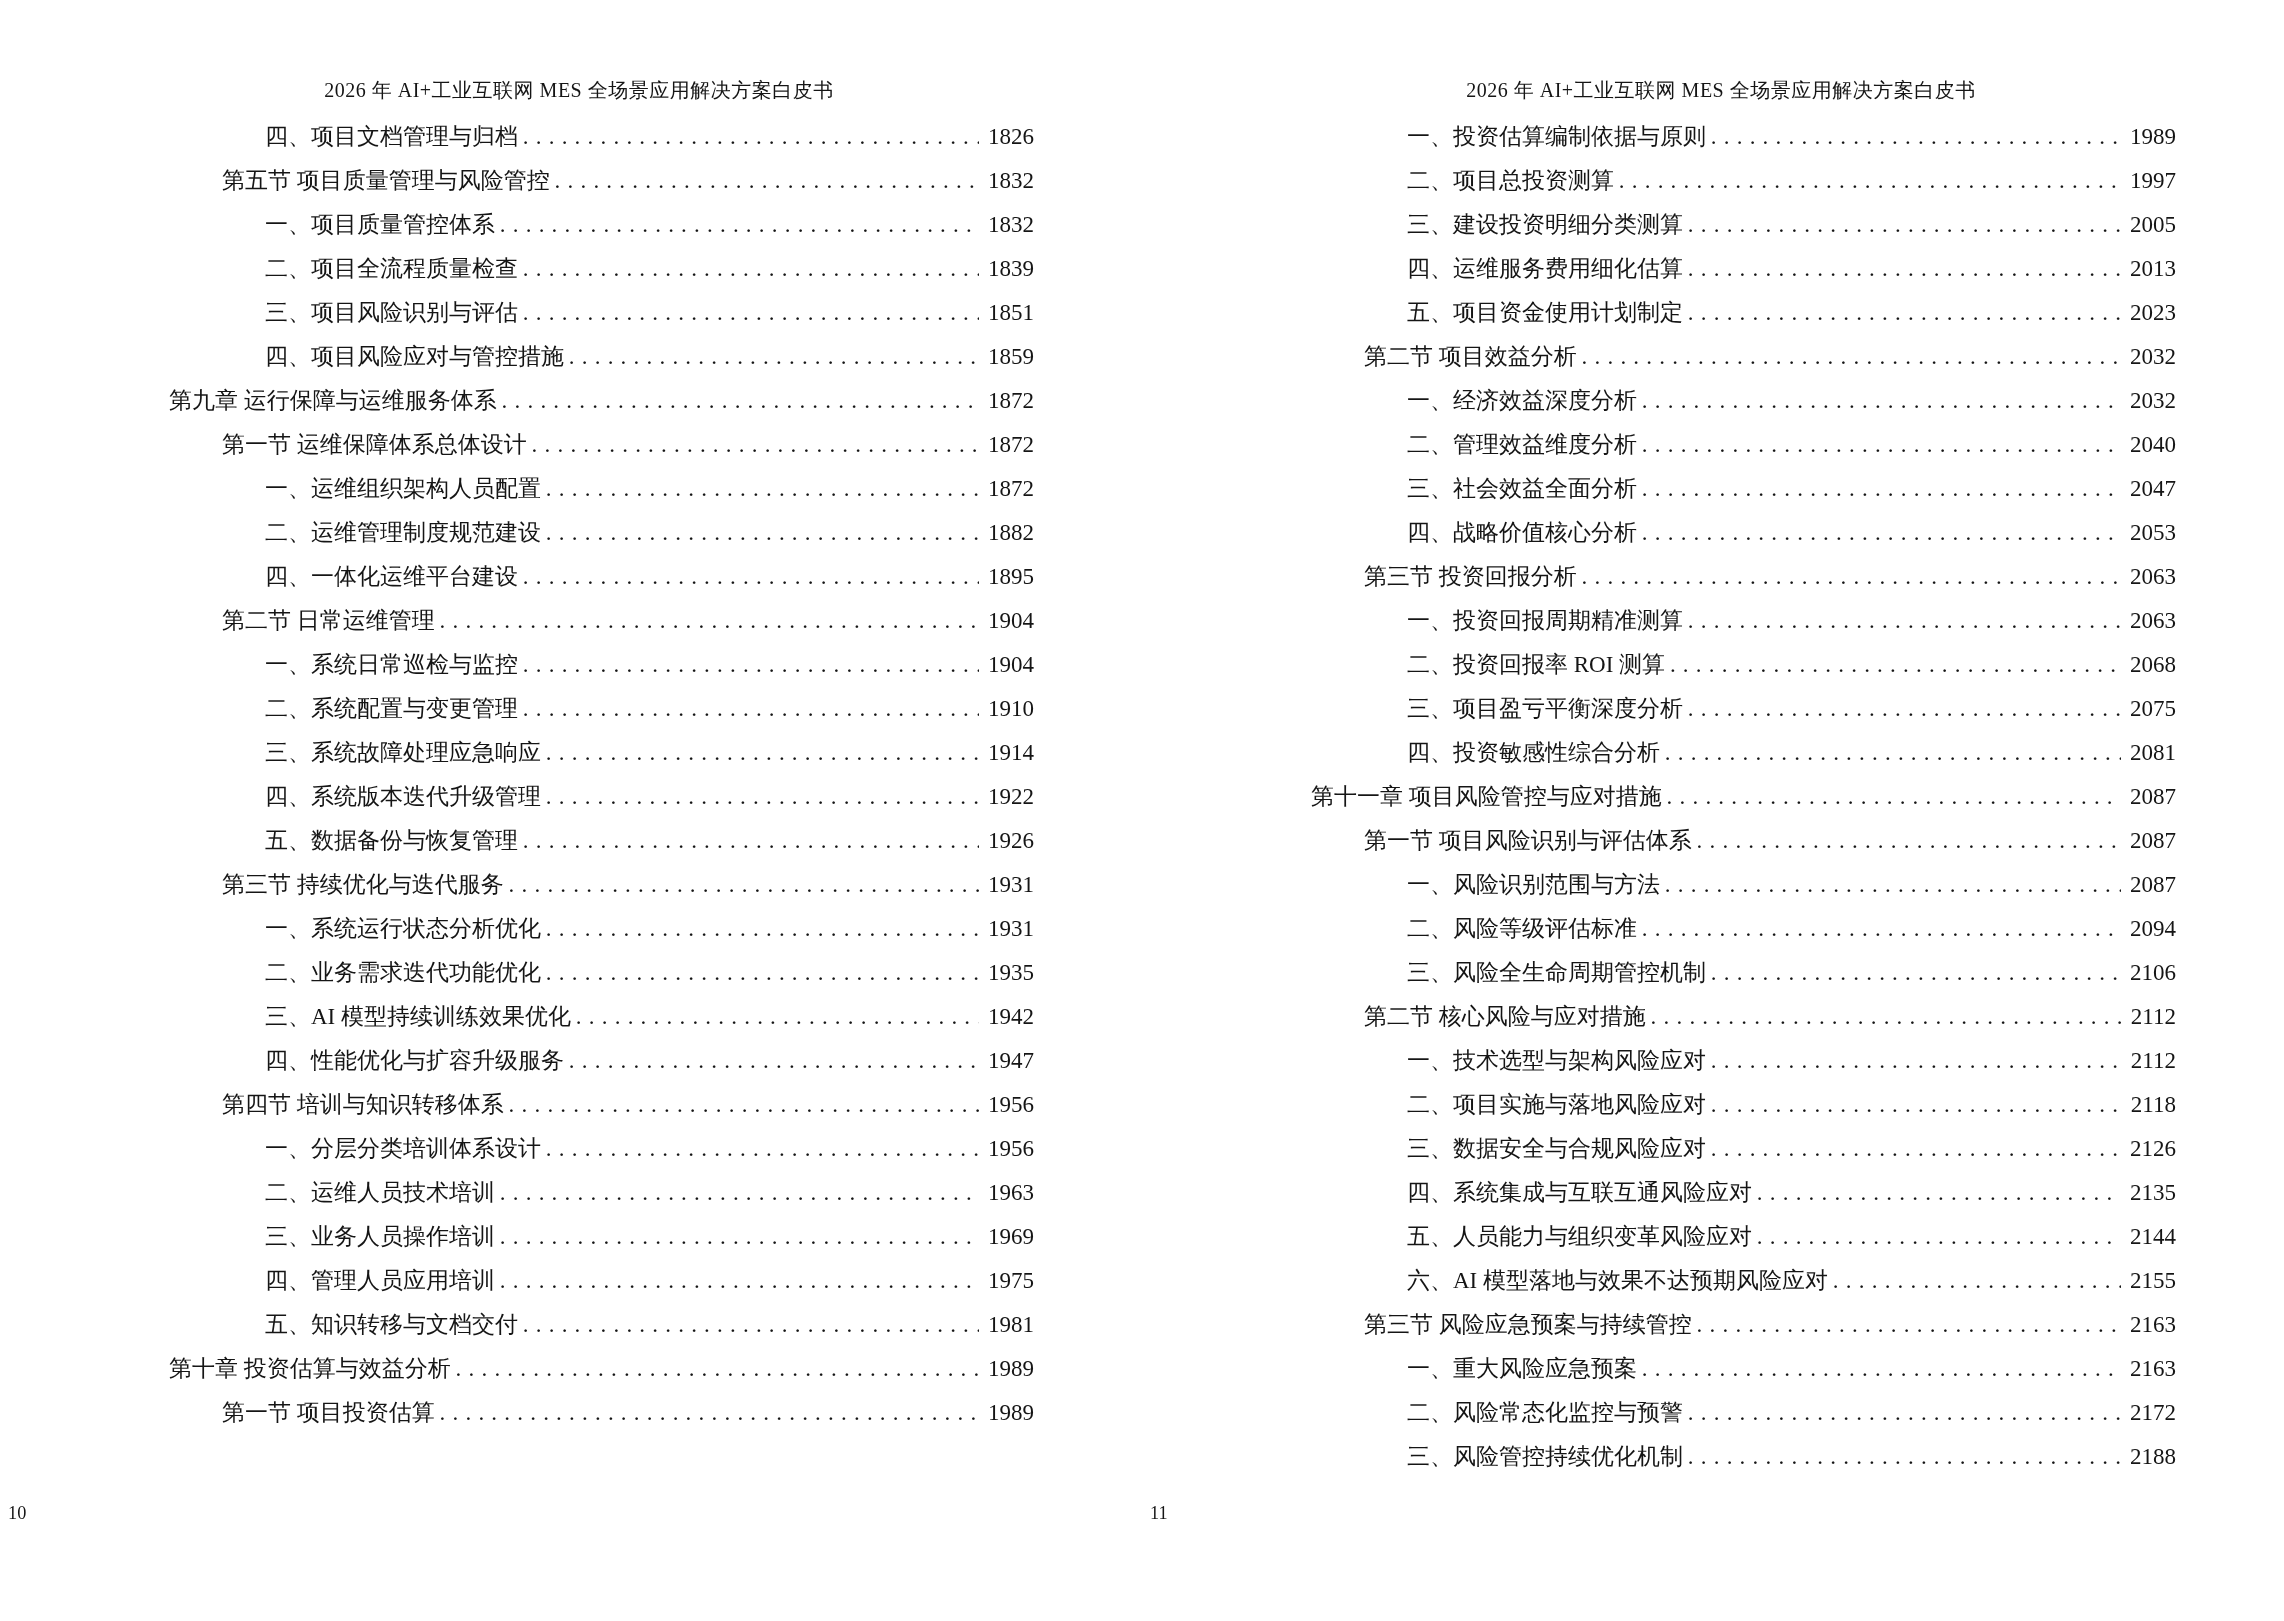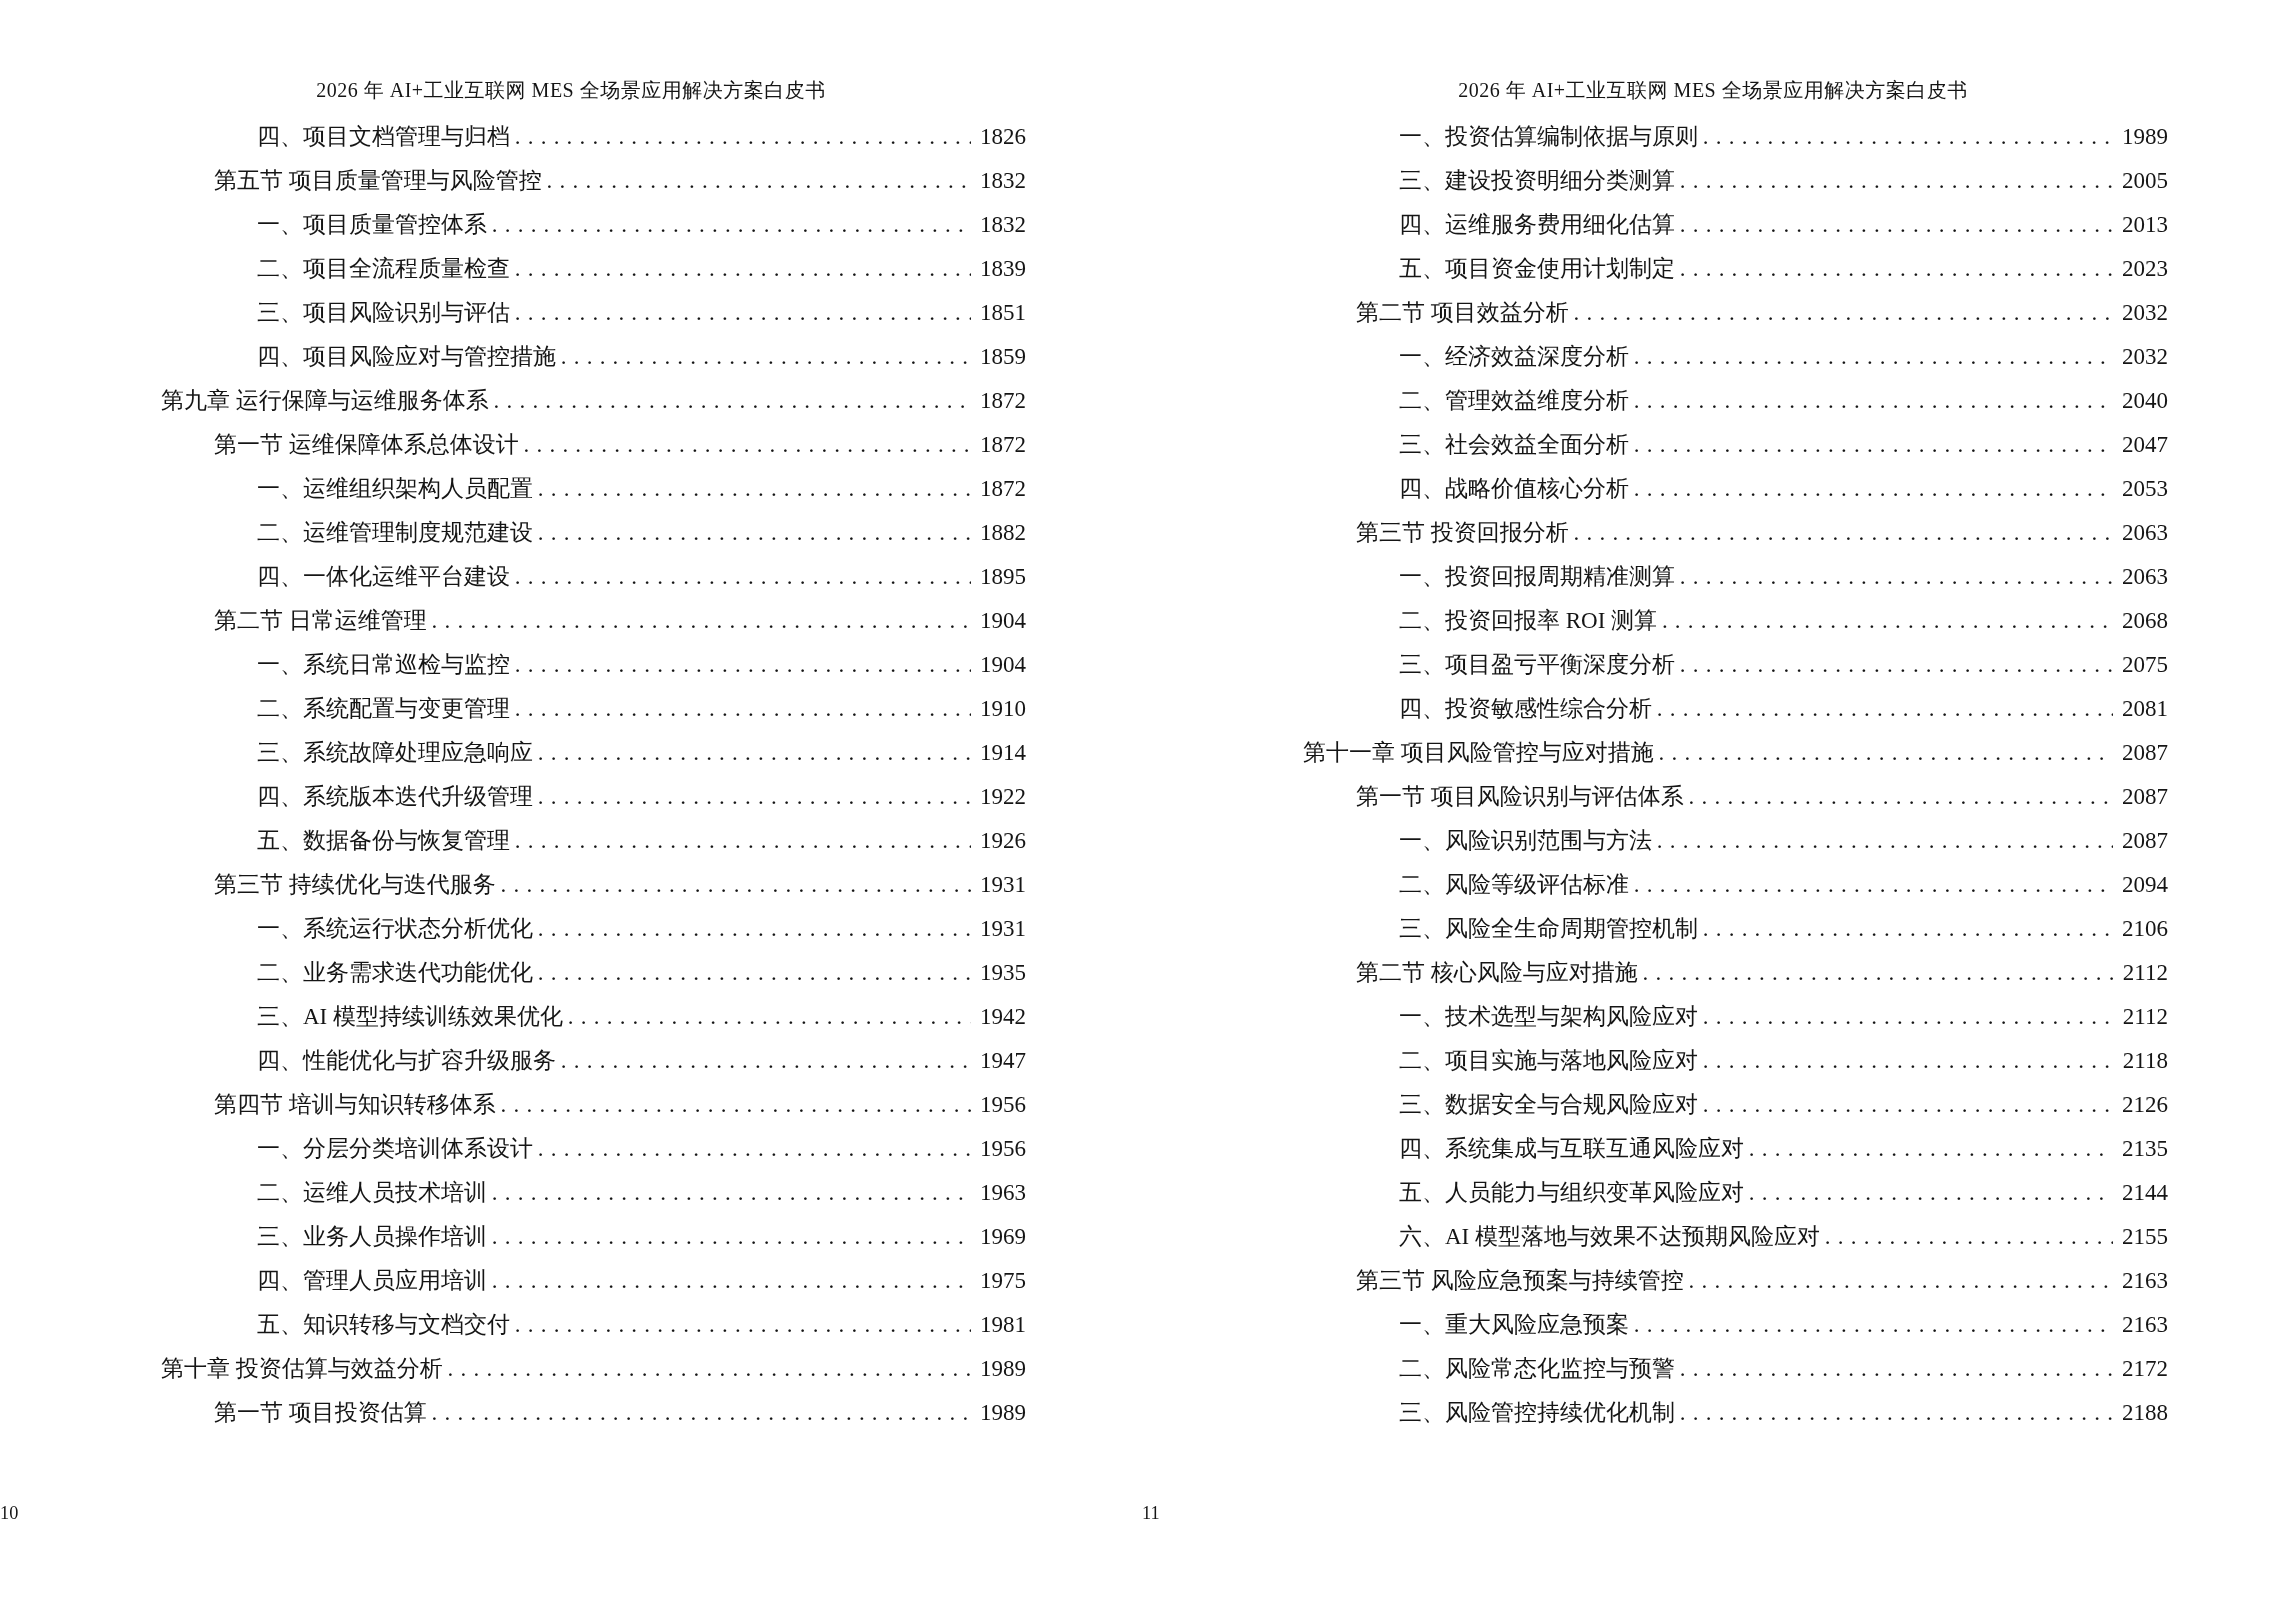--- a/index.html
+++ b/index.html
@@ -15,20 +15,21 @@
     overflow: hidden;
     font-family: "Liberation Serif", "DejaVu Serif", serif;
     color: #151515;
   }
   .page {
     position: absolute;
     top: 0;
     width: 1142px;
     height: 1622px;
     background: #ffffff;
+    margin-left: 8px;
   }
   .page.left  { left: 0; }
   .page.right { left: 1142px; }
 
   .page-header {
     position: absolute;
     top: 79px;
     left: 0;
     right: 0;
     text-align: center;
@@ -279,20 +280,25 @@
 
   <div class="page right">
     <div class="page-header">2026 年 AI+工业互联网 MES 全场景应用解决方案白皮书</div>
     <div class="toc-list">
   <div class="toc-row lv2">
     <span class="toc-title">一、投资估算编制依据与原则</span>
     <span class="toc-leader"></span>
     <span class="toc-page">1989</span>
   </div>
 
+  <div class="toc-row lv2">
+    <span class="toc-title">二、项目总投资测算</span>
+    <span class="toc-leader"></span>
+    <span class="toc-page">1997</span>
+  </div>
 
   <div class="toc-row lv2">
     <span class="toc-title">三、建设投资明细分类测算</span>
     <span class="toc-leader"></span>
     <span class="toc-page">2005</span>
   </div>
 
   <div class="toc-row lv2">
     <span class="toc-title">四、运维服务费用细化估算</span>
     <span class="toc-leader"></span>

